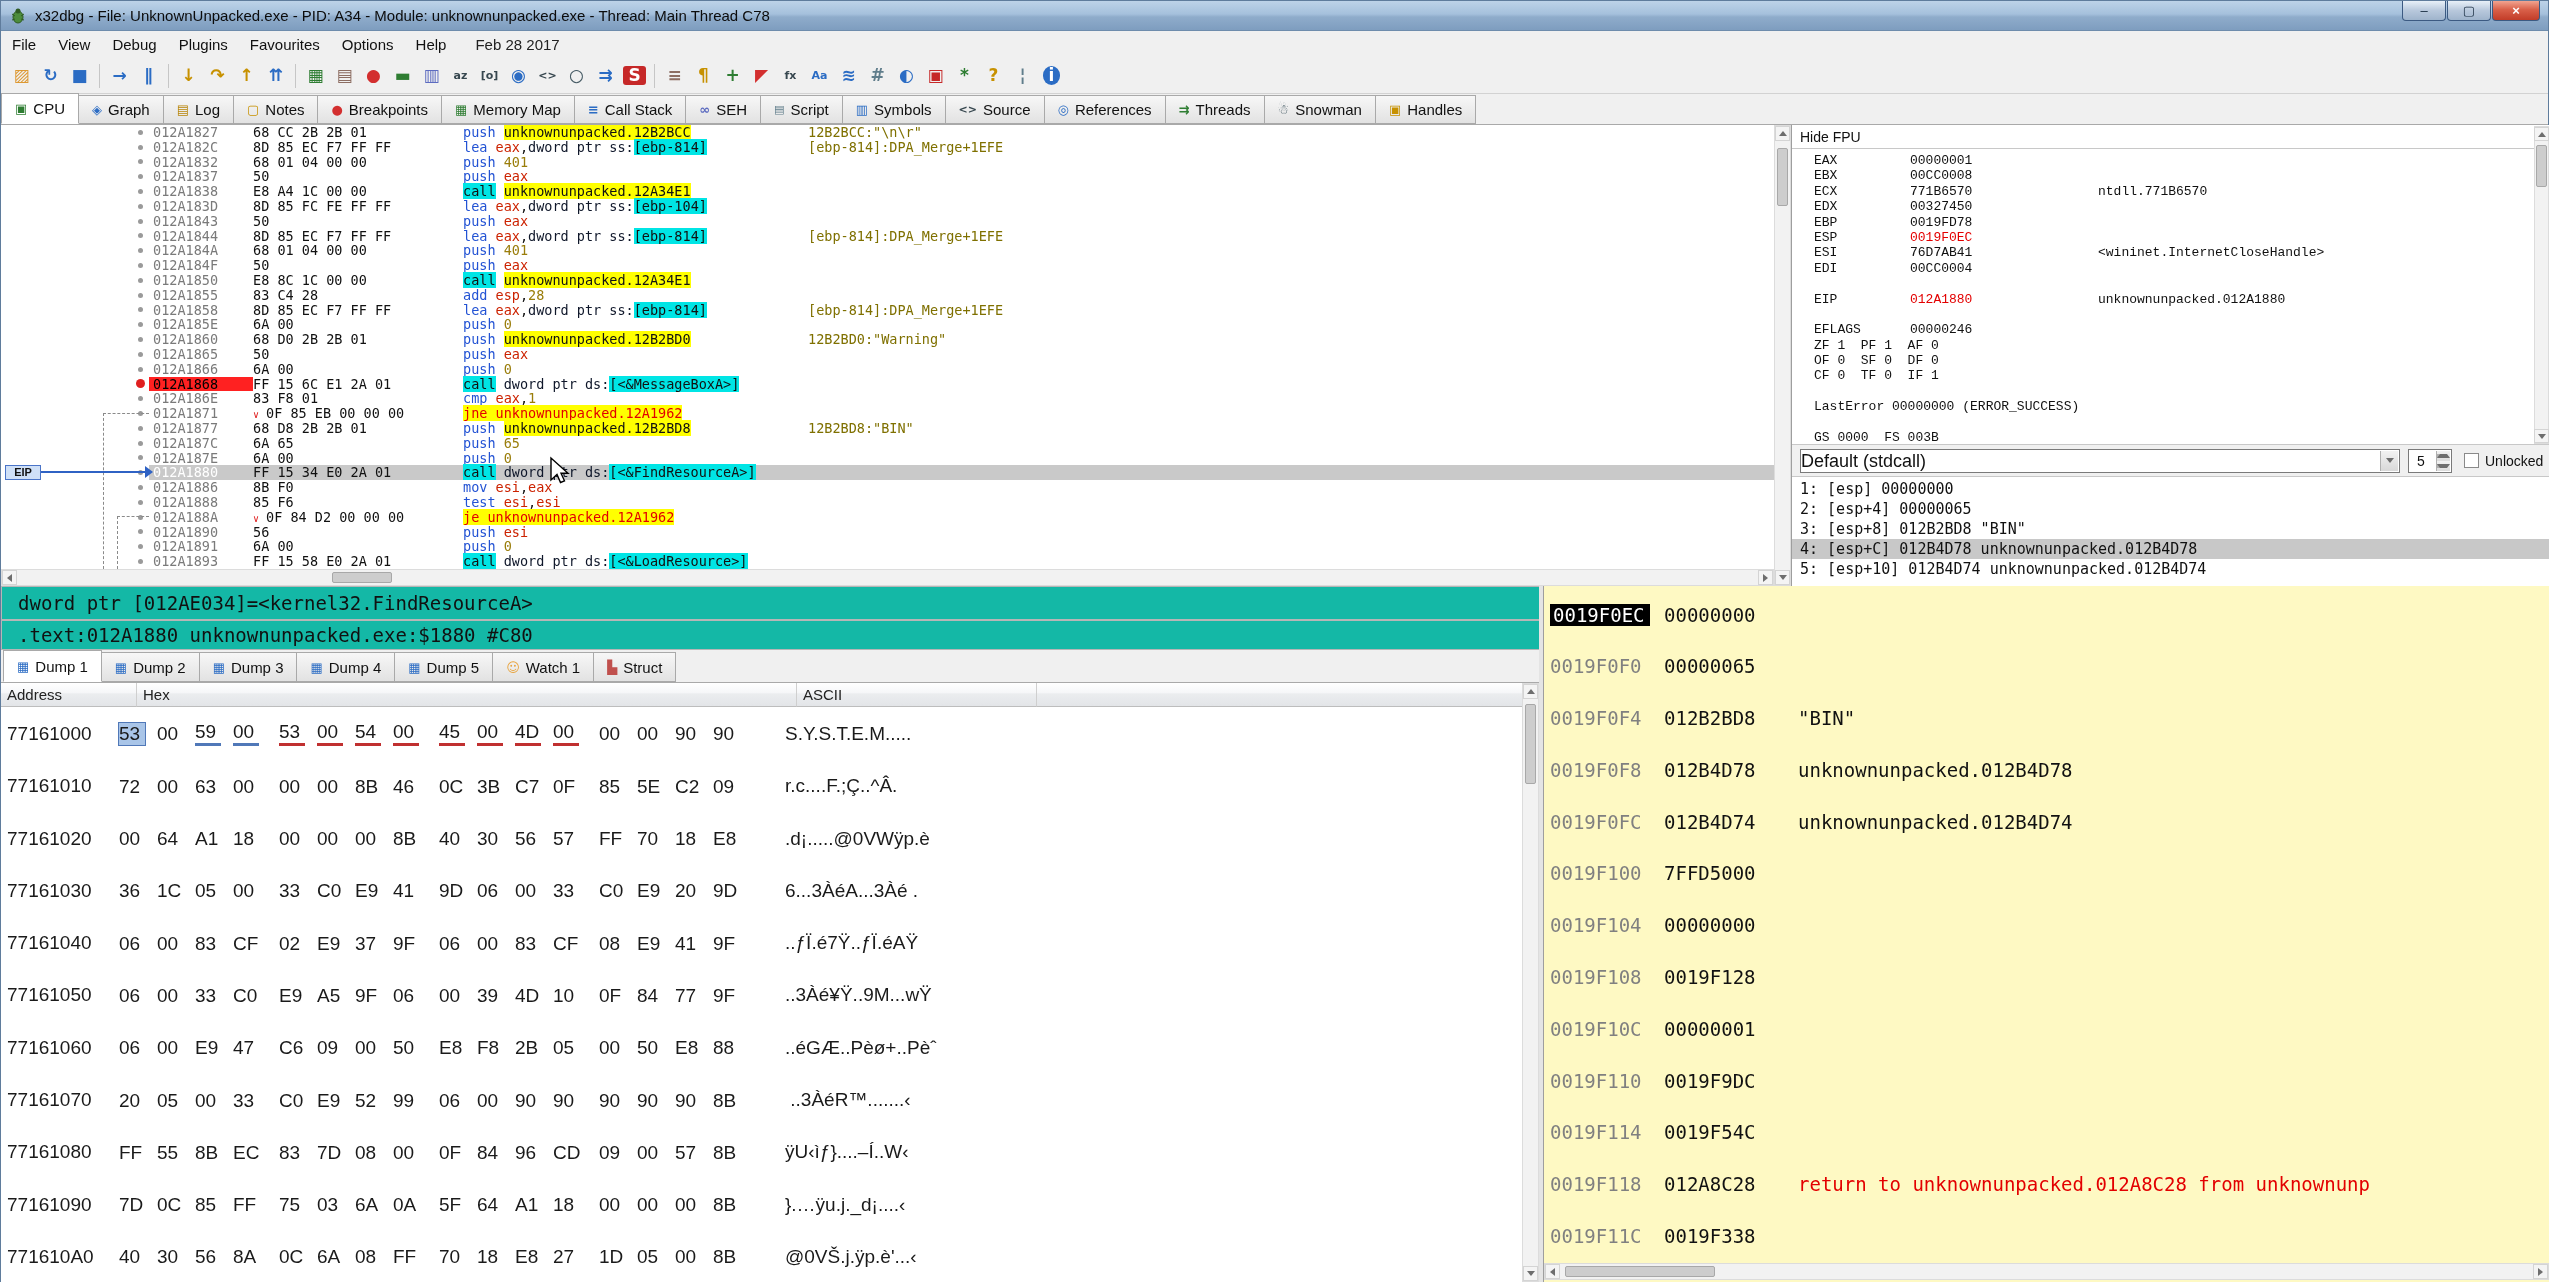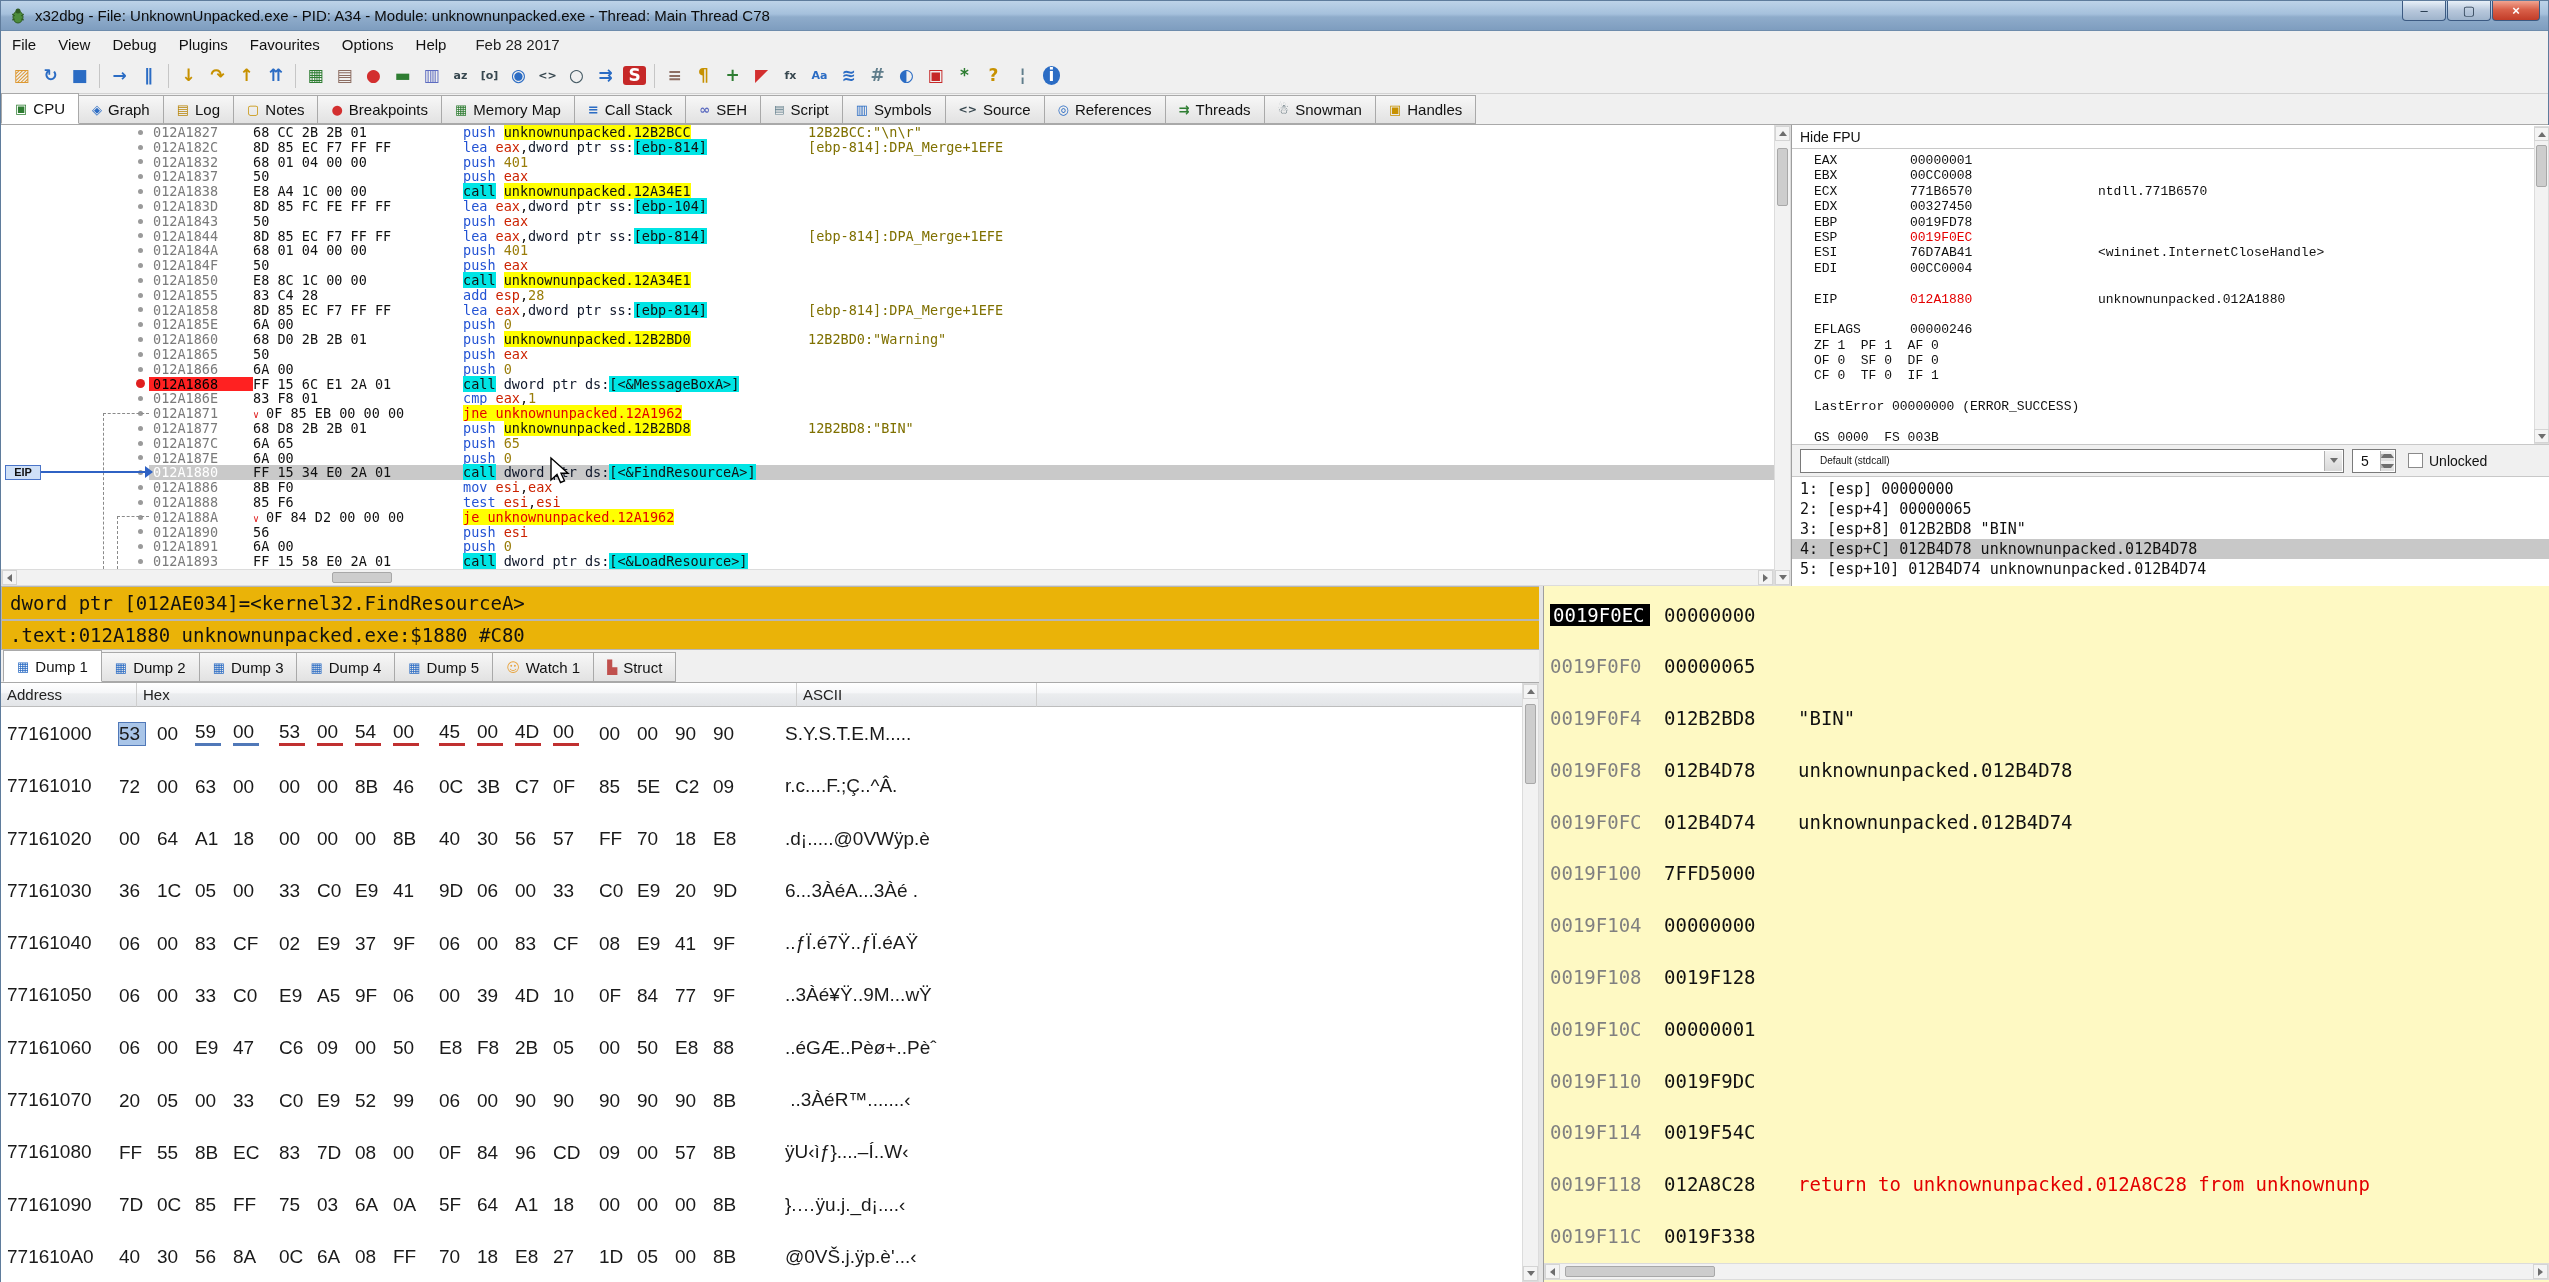--- a/index.html
+++ b/index.html
@@ -90,41 +90,41 @@
   #regs-list{position:absolute;left:0;top:28px;right:16px;font-family:Liberation Mono, monospace;font-size:13px;white-space:pre;padding-left:22px}
   .reg-row,.reg-line,.reg-gap{height:15.4px;line-height:15.4px}
   .reg-name{display:inline-block;width:96px}
   .reg-val{display:inline-block;width:188px}
   .reg-val.red{color:#E30000}
   .reg-extra{color:#111}
   .regs-sb{left:2533px;top:125px;width:15px;height:318px}
 
   .convrow{position:absolute;left:1791px;top:443px;width:758px;height:33px;background:#F0F0F0;
     border-top:1px solid #C8C8C8;border-bottom:1px solid #C8C8C8;display:flex;align-items:center}
-  .combo{position:relative;margin-left:8px;width:544px;height:24px;background:#fff;border:1px solid #7A7A7A;
-    font-size:10px;line-height:22px;padding-left:19px}
+  .combo{position:relative;margin-left:8px;width:600px;height:24px;background:#fff;border:1px solid #7A7A7A;
+    font-size:18px;line-height:22px;padding-left:0}
   .combo-arrow{position:absolute;right:1px;top:1px;width:18px;height:20px;background:linear-gradient(#F2F2F2,#D8D8D8);
     border-left:1px solid #B0B0B0;display:flex;align-items:center;justify-content:center}
   .spinner{position:relative;margin-left:8px;width:44px;height:24px;background:#fff;border:1px solid #7A7A7A;
     font-size:14px;line-height:22px;padding-left:8px}
   .spin-btns{position:absolute;right:1px;top:1px;width:14px;height:20px;display:flex;flex-direction:column}
   .spin-btns div{flex:1;background:linear-gradient(#F2F2F2,#DCDCDC);border-left:1px solid #B0B0B0;display:flex;align-items:center;justify-content:center}
   .spin-btns .tri-up{border-left-width:3px;border-right-width:3px;border-bottom-width:4px}
   .spin-btns .tri-down{border-left-width:3px;border-right-width:3px;border-top-width:4px}
   .chk{width:15px;height:15px;background:#fff;border:1px solid #8A8A8A;margin-left:12px}
   .chk-label{margin-left:6px;font-size:14px}
 
   #args-list{position:absolute;left:1791px;top:478px;width:758px;height:100px;background:#fff;
     font-family:"DejaVu Sans Mono",monospace;font-size:15px;white-space:pre}
   .arg-row{height:20px;line-height:20px;padding-left:8px}
   .arg-row.sel{background:#C8C8C8}
 
   
-  .infobox{position:absolute;left:0;width:1542px;background:#eab308;border:1px solid #B6B6B6;
-    font-family:"DejaVu Sans Mono",monospace;font-size:19px;display:flex;align-items:center;padding-left:8px;white-space:pre}
+  .infobox{position:absolute;left:0;width:1542px;background:#14b8a6;border:1px solid #B6B6B6;
+    font-family:"DejaVu Sans Mono",monospace;font-size:19px;display:flex;align-items:center;padding-left:16px;white-space:pre}
   #infobox1{top:585px;height:34px}
   #infobox2{top:619px;height:30px}
 
   
   .dumptabs{position:absolute;left:0;top:649px;width:1542px;height:33px;background:#F0F0F0;border-bottom:1px solid #A9A9A9;
     display:flex;align-items:flex-end;padding-left:2px}
   .dumptabs .tab{height:30px;font-size:15px}
   .dumptabs .tab.active{height:32px}
 
   

